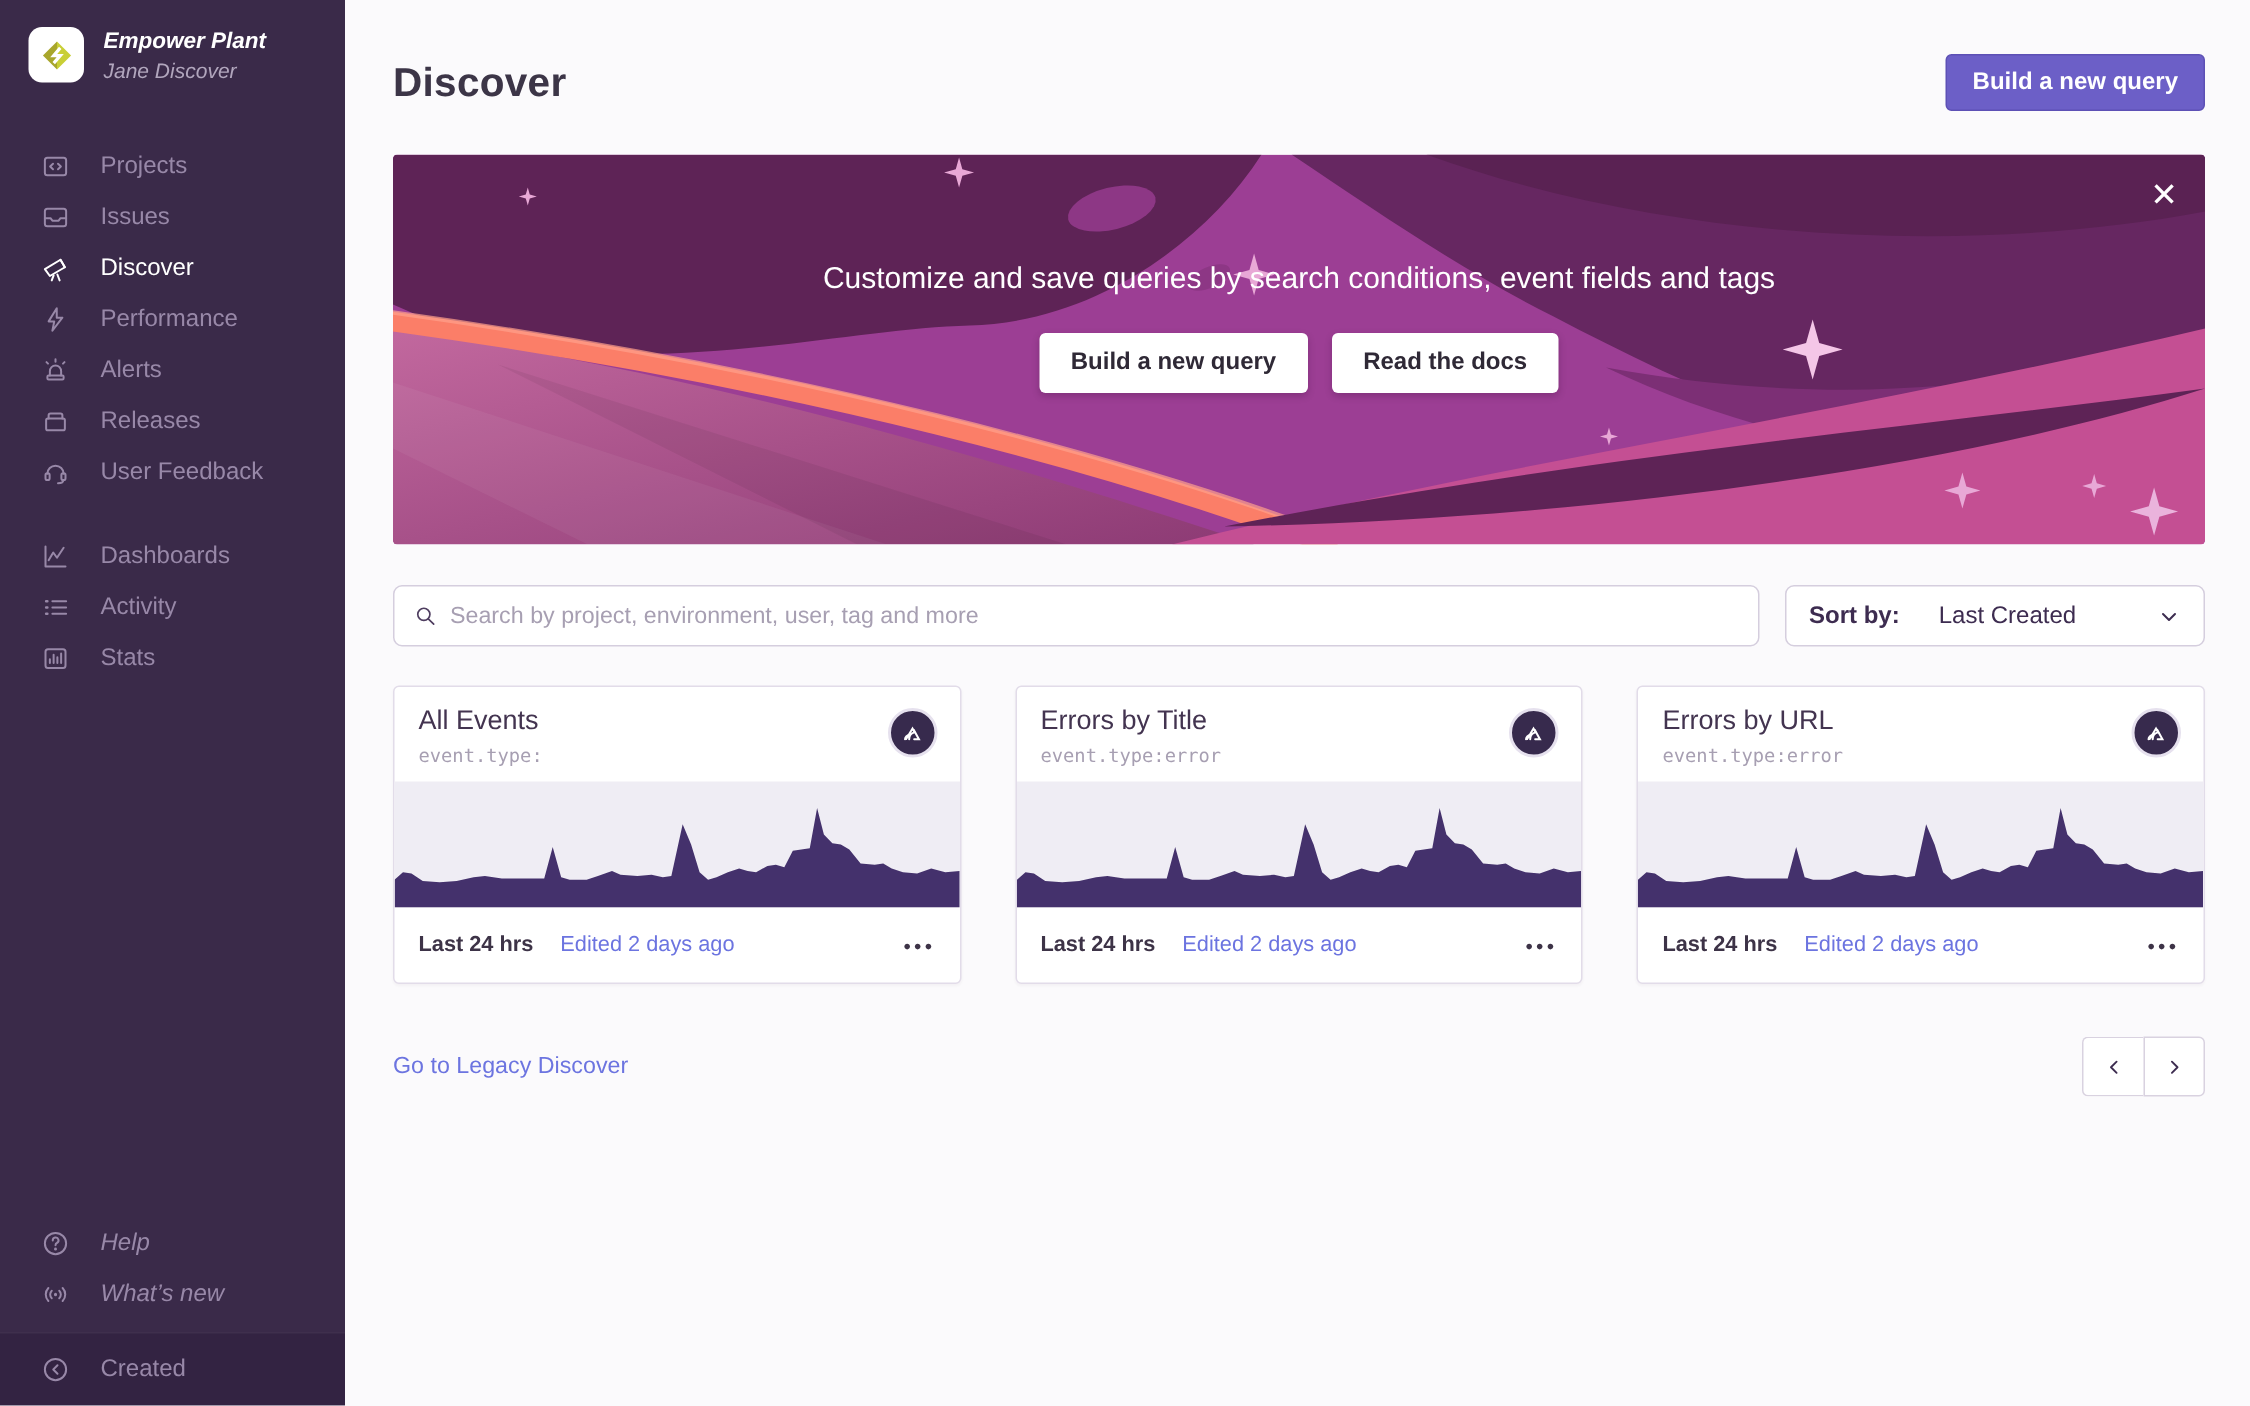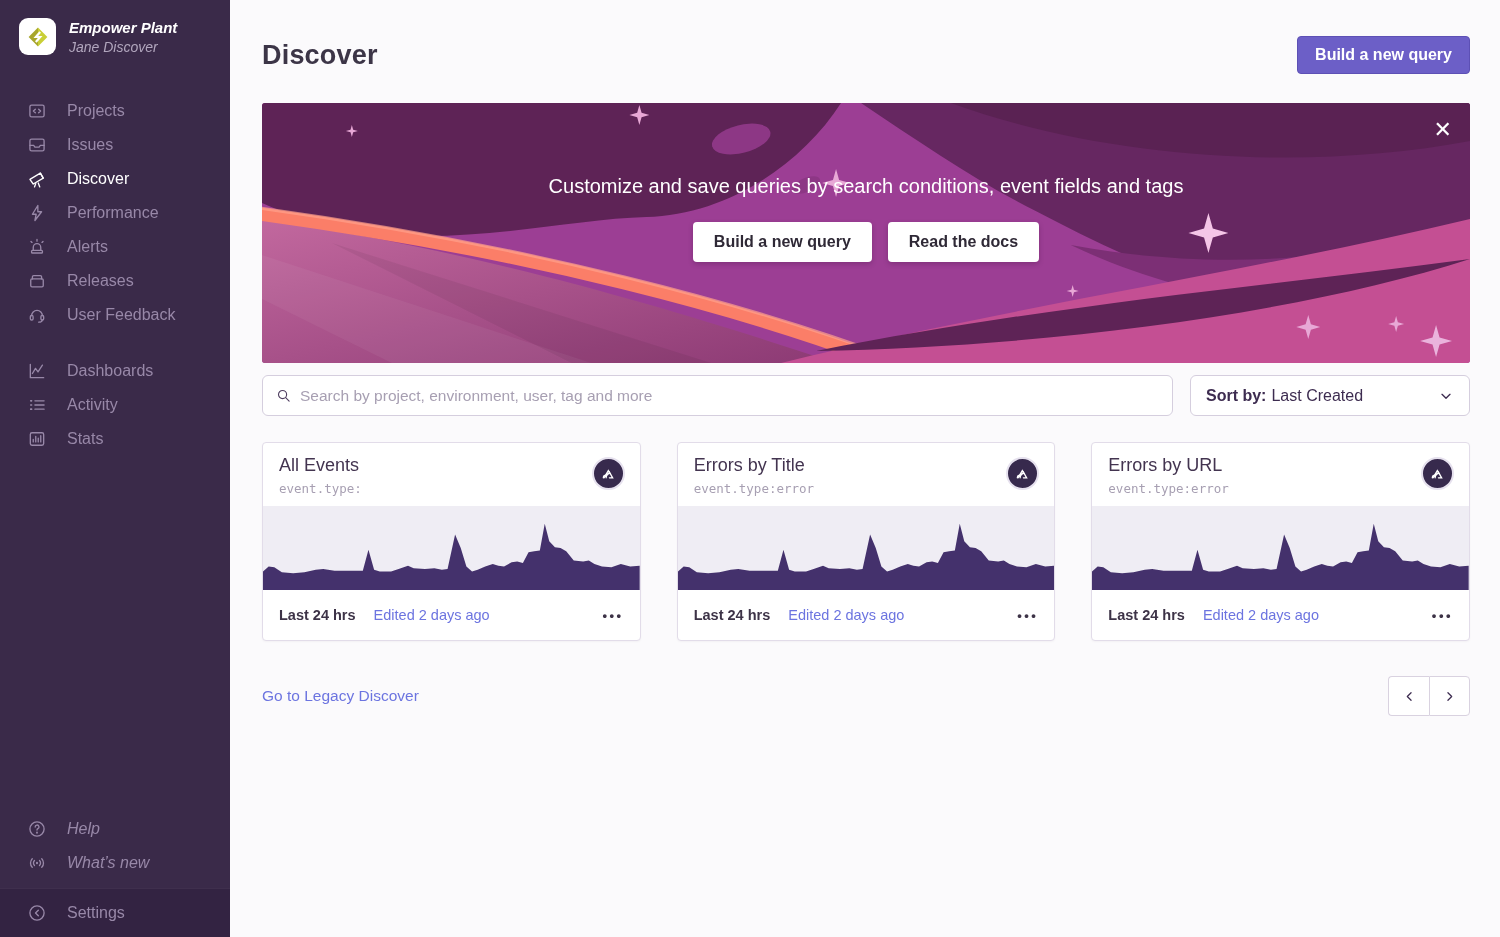--- a/index.html
+++ b/index.html
@@ -57,31 +57,31 @@
     align-items:center; text-align:center; padding-top:58px; }
   .banner-title { color:#fff; font-size:45px; font-weight:bold; letter-spacing:0.5px;
     text-shadow:0 1px 3px rgba(60,10,60,0.25); }
   .banner-sub { color:#fff; font-size:20px; margin-top:14px; }
   .banner-btns { display:flex; gap:16px; margin-top:24px; }
   .btn-banner { background:#fff; color:#2f2936; font-weight:bold; font-size:16px;
     border:none; border-radius:4px; padding:11px 21px; cursor:pointer; font-family:inherit;
     box-shadow:0 2px 5px rgba(50,10,50,0.25); }
 
   
-  .controls { display:flex; gap:17px; margin-top:12px;align-items:flex-end; }
+  .controls { display:flex; gap:17px; margin-top:27px;align-items:flex-end; }
   .search-box { flex:1; display:flex; align-items:center; gap:9px; background:#fff;
     border:1px solid #d5cede; border-radius:6px; padding:0 13px; height:41px; }
   .search-box svg { width:15px; height:15px; stroke:#4f3e60; fill:none; stroke-width:1.8;
     stroke-linecap:round; flex-shrink:0; }
   .search-box input { border:none; outline:none; flex:1; font-size:15.5px;
     font-family:inherit; color:#3d3347; background:transparent; }
   .search-box input::placeholder { color:#a79fb2; }
   .sort-btn { width:280px; background:#fff; border:1px solid #d5cede; border-radius:6px;
     height:41px; display:flex; align-items:center; padding:0 15px; cursor:pointer;
-    font-family:inherit; font-size:16px; color:#3d2c50; }
+    font-family:inherit; font-size:16px; color:#3d2c50;gap:21px; }
   .sort-btn .sort-label { font-weight:bold; margin-right:5px; }
   .sort-btn svg { margin-left:auto; width:16px; height:16px; stroke:#3d2c50; fill:none;
     stroke-width:2; stroke-linecap:round; stroke-linejoin:round; }
 
   
   .cards { display:grid; grid-template-columns:repeat(3,1fr); gap:36px; margin-top:26px; }
   .card { background:#fff; border:1px solid #e2dce9; border-radius:4px; overflow:hidden;
     box-shadow:0 1px 2px rgba(40,20,60,0.04); }
   .card-head { display:flex; justify-content:space-between; padding:12px 15px 10px 16px; }
   .card-title { font-size:18px; color:#433450; cursor:pointer; }
@@ -258,21 +258,21 @@
   </nav>
 
   <div class="collapse-wrap">
     <a class="nav-item" style="padding:5px 0 5px 27px;">
       <span class="nav-icon">
         <svg viewBox="0 0 24 24">
             <circle cx="12" cy="12" r="8.5"></circle>
             <path d="M13.6 8.6L10.2 12l3.4 3.4"></path>
           </svg>
       </span>
-      <span class="nav-label">Settings</span>
+      <span class="nav-label">Created</span>
     </a>
   </div>
 </aside>
 
 <main class="main">
 
   <div class="page-head">
     <h1 class="page-title">Discover</h1>
     <button class="btn-primary">Build a new query</button>
   </div>

